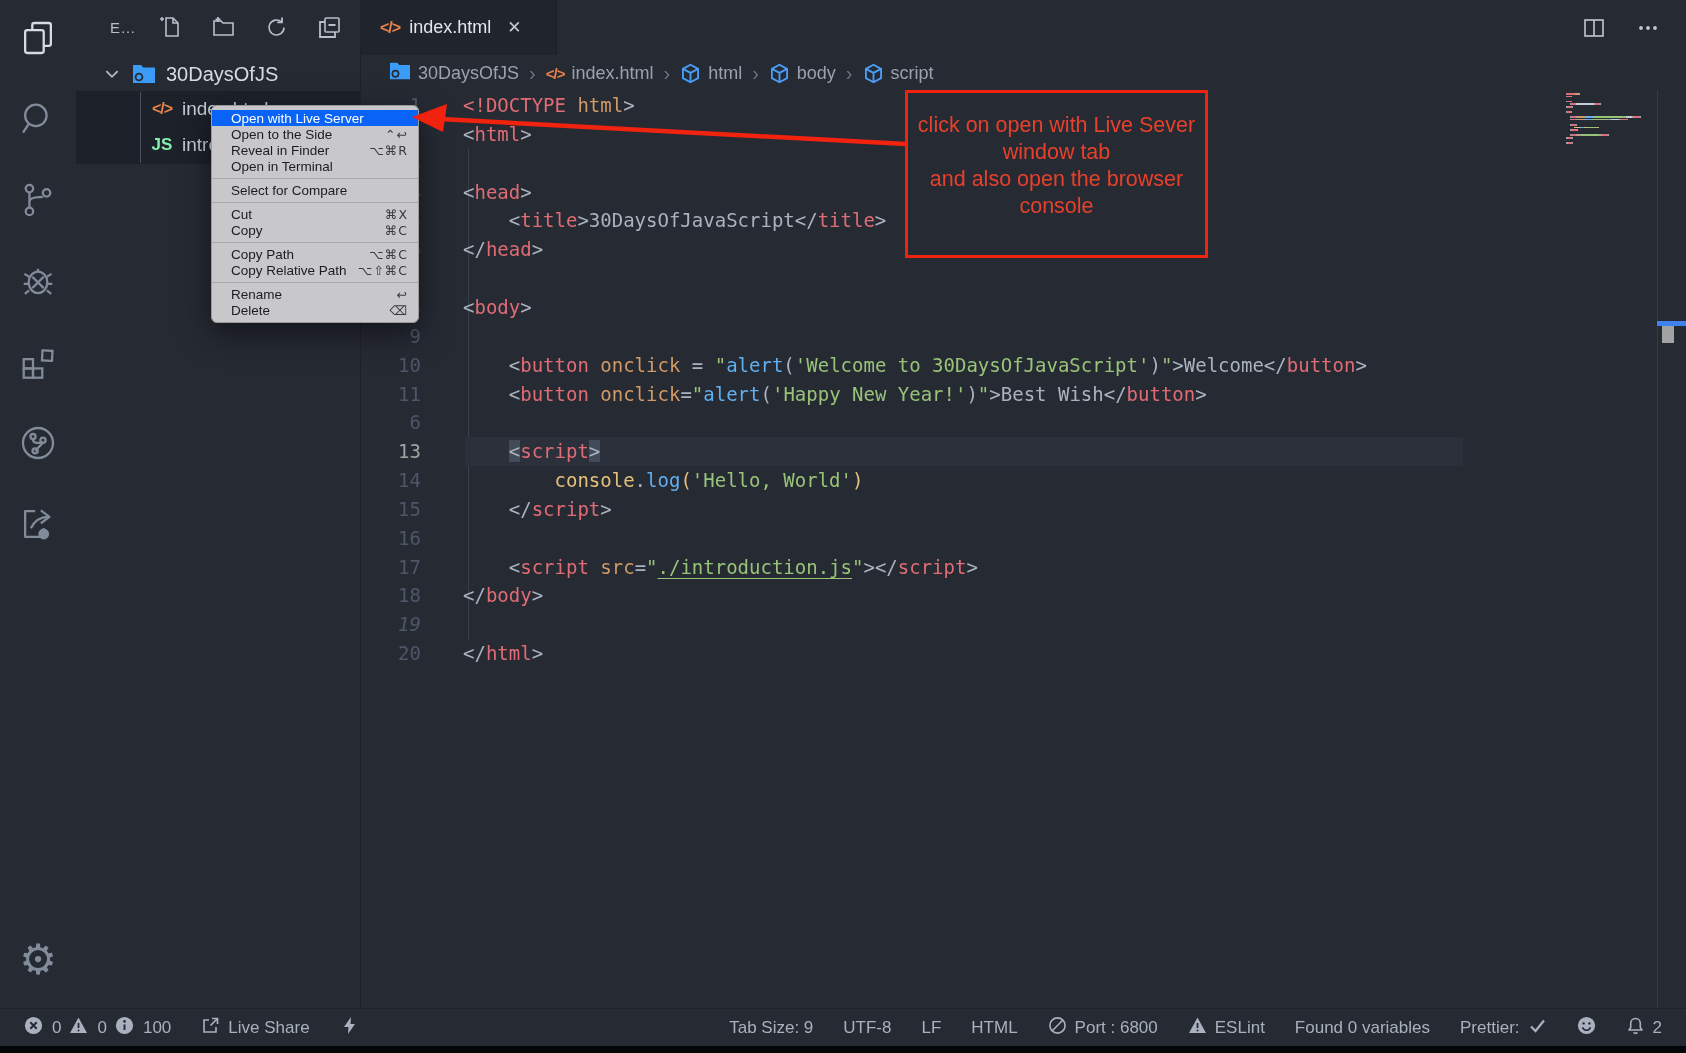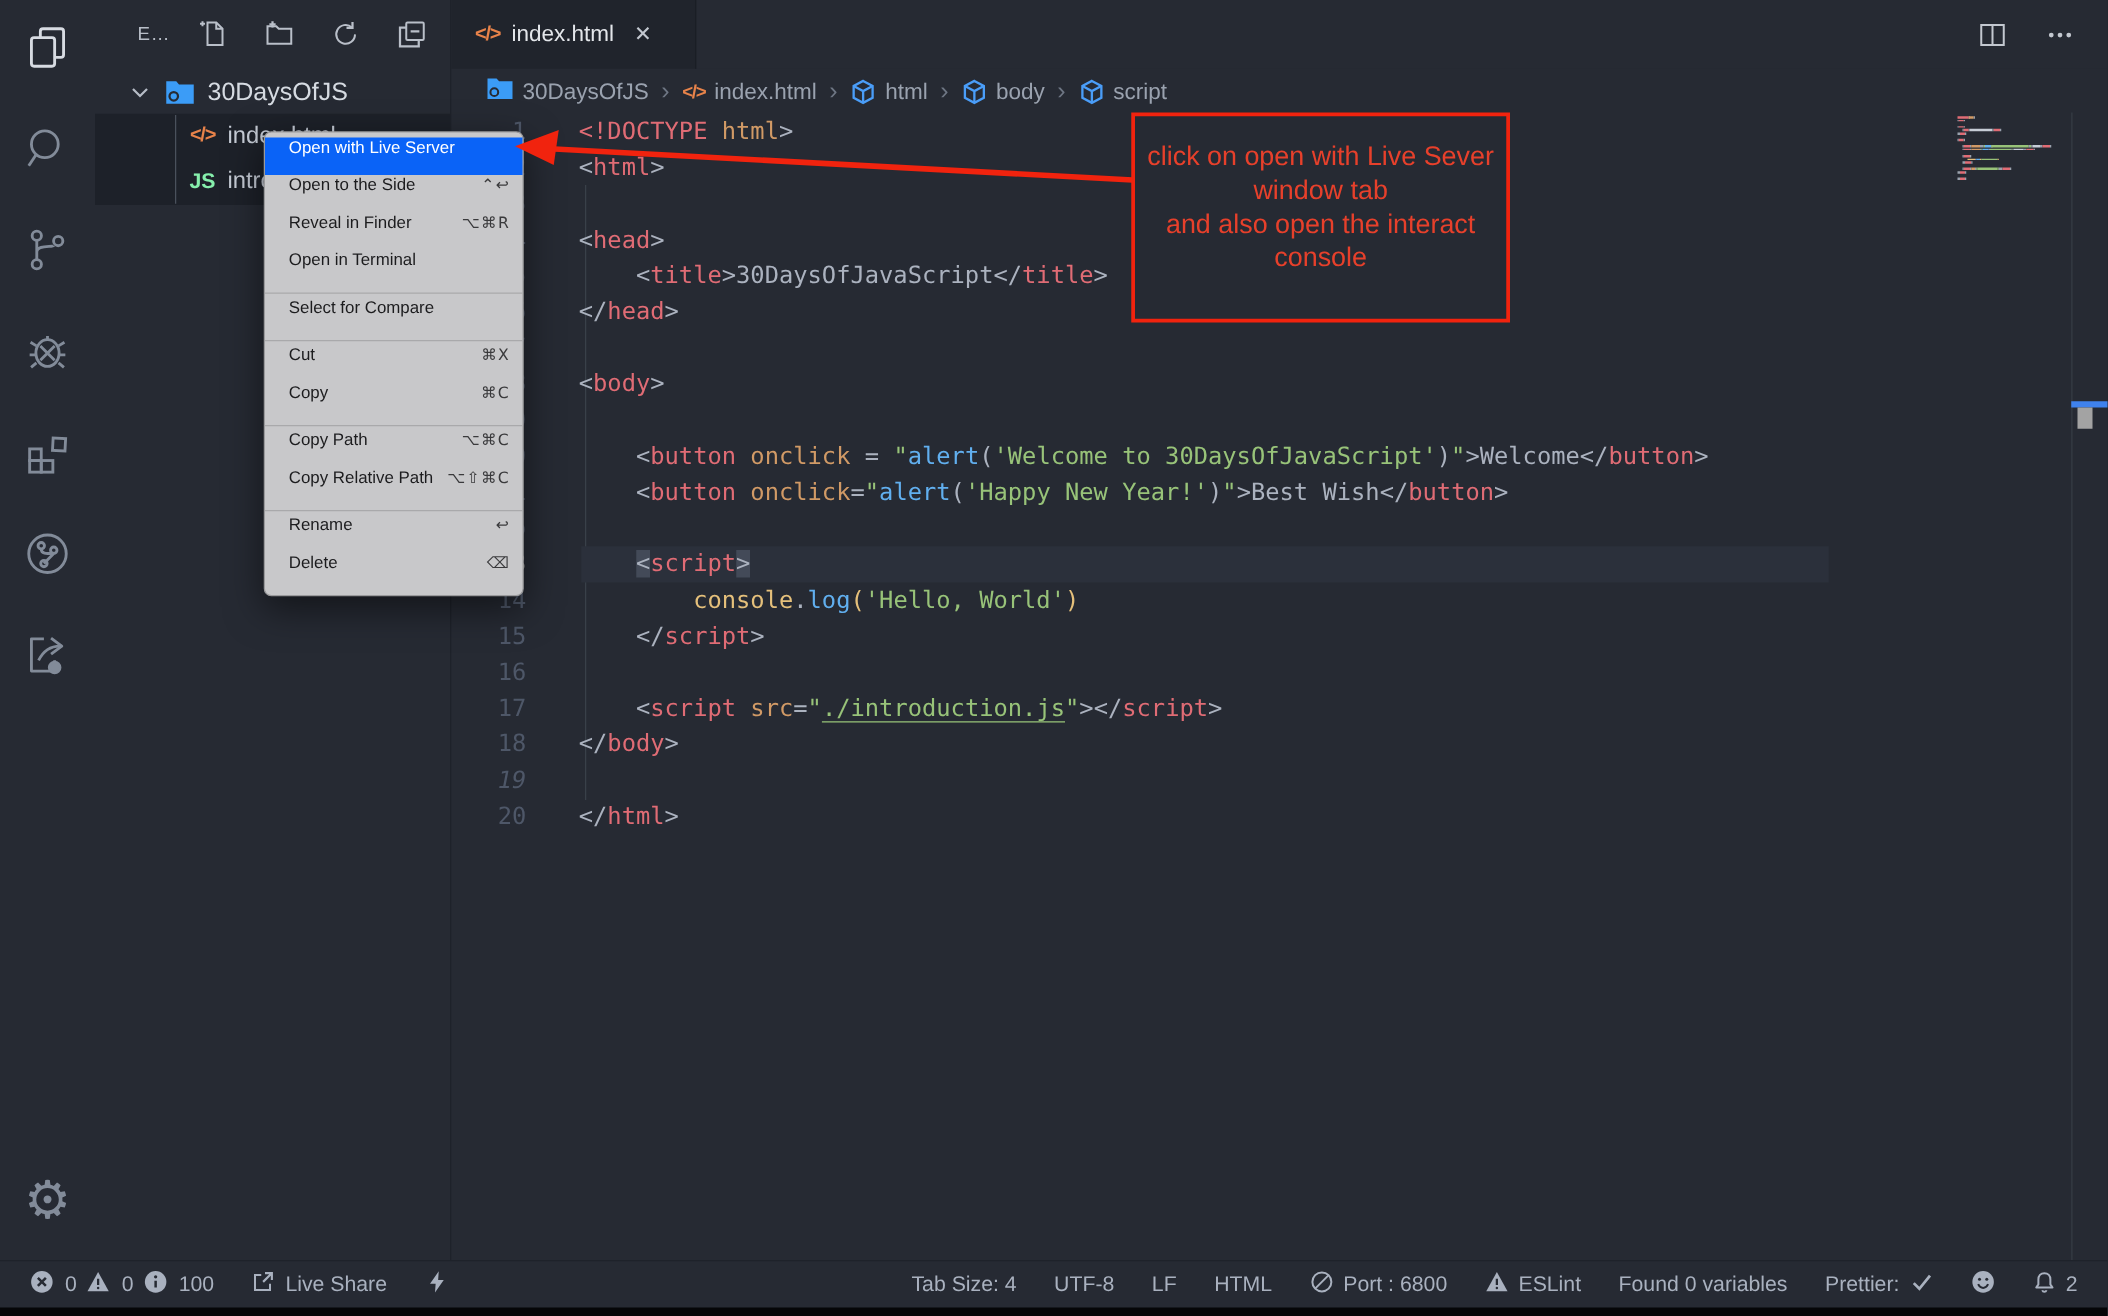--- a/index.html
+++ b/index.html
@@ -93,21 +93,21 @@
   .st-item { display:flex; align-items:center; gap:8px; cursor:pointer; }
   .st-item svg { width:19px; height:19px; }
   .st-group { display:flex; align-items:center; gap:9px; }
   .st-glyph { font-size:19px; line-height:1; }
   #bottom-strip { position:absolute; left:0; top:1046px; width:100%; height:7px; background:#050608; }
 
   
   #context-menu { position:absolute; left:211px; top:105px; width:208px; z-index:50;
                   background:#c8c8ca; border:1px solid #9a9a9c; border-radius:6px;
                   box-shadow:0 10px 30px rgba(0,0,0,.5); padding:4px 0; }
-  .menu-item { height:30px; display:flex; align-items:flex-start; padding:0 10px 0 19px;
+  .menu-item { height:16px; display:flex; align-items:flex-end; padding:0 10px 0 19px;
                font-size:13.5px; color:#1c1c1e; cursor:pointer; }
   .menu-item .mi-label { flex:1; white-space:nowrap; }
   .menu-item .mi-shortcut { color:#3a3a3c; font-family:"DejaVu Sans",sans-serif; font-size:12.5px; letter-spacing:1px; }
   .menu-item.highlight { background:#0a63f7; color:#fff; }
   .menu-sep { height:1px; background:#a9a9ab; margin:3.5px 0; }
 
   
   #annotation-box { position:absolute; left:905px; top:90px; width:303px; height:168px; z-index:40;
                     border:3px solid #f1230e; padding-top:19px; }
   .ann-line { text-align:center; font-size:21.5px; line-height:27px; color:#e7402b; font-weight:500; }
@@ -552,21 +552,21 @@
           <span>Live Share</span>
         </div>
         <div class="st-item">
           <span><svg viewBox="0 0 19 19">
               <path d="M11 1 4 11h4.5L8 18l7-10h-4.5z" fill="currentColor"></path>
             </svg></span>
         </div>
       </div>
     <div id="status-right">
         <div class="st-item">
-          <span>Tab Size: 4</span>
+          <span>Tab Size: 9</span>
         </div>
         <div class="st-item">
           <span>UTF-8</span>
         </div>
         <div class="st-item">
           <span>LF</span>
         </div>
         <div class="st-item">
           <span>HTML</span>
         </div>
@@ -657,21 +657,21 @@
       </div>
       <div class="menu-item">
         <span class="mi-label">Delete</span>
         <span class="mi-shortcut">⌫</span>
       </div>
     </div>
 
   <div id="annotation-box">
       <div class="ann-line">click on open with Live Sever</div>
       <div class="ann-line">window tab</div>
-      <div class="ann-line">and also open the interact</div>
+      <div class="ann-line">and also open the browser</div>
       <div class="ann-line">console</div>
     </div>
   <svg id="arrow-overlay">
     <line x1="906" y1="144" x2="440" y2="119" stroke="#f1230e" stroke-width="4.5"></line>
     <polygon points="412,117 447,104 443,132" fill="#f1230e"></polygon>
   </svg>
 
 </div>
 
 </body></html>

